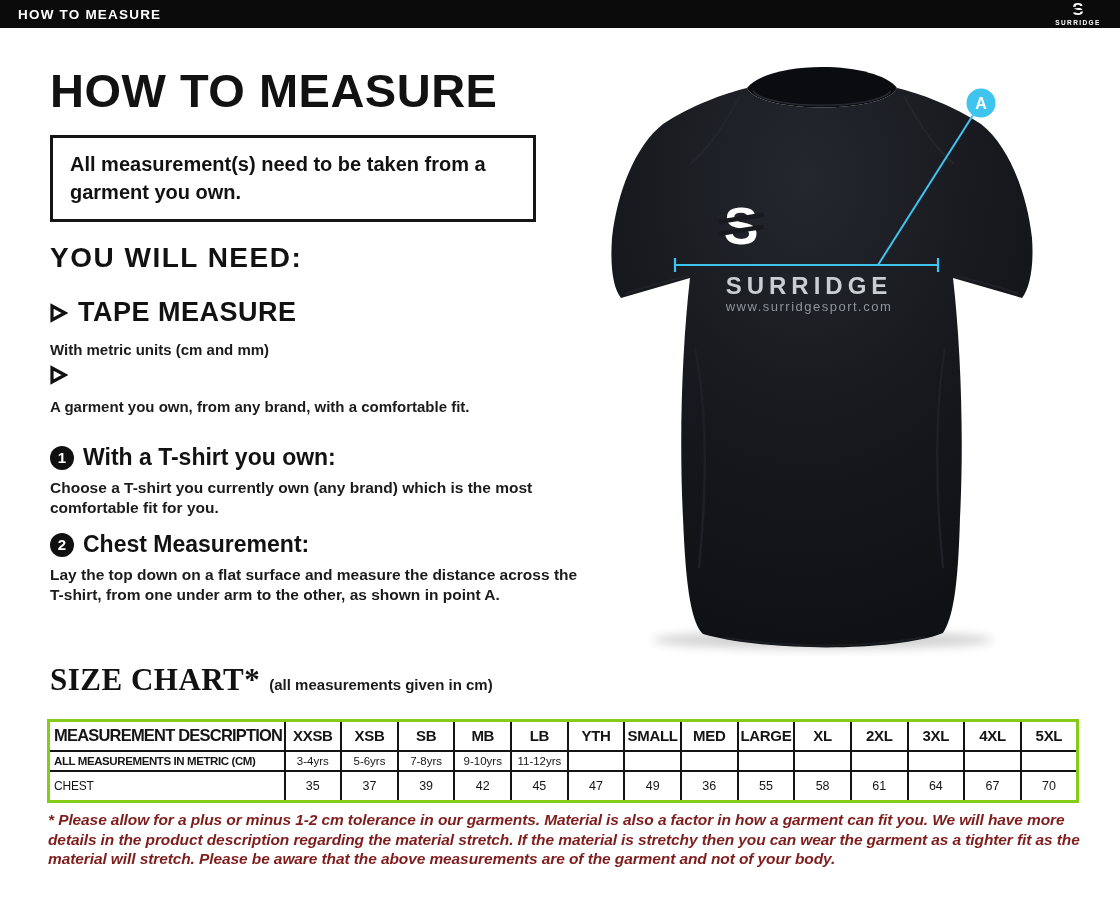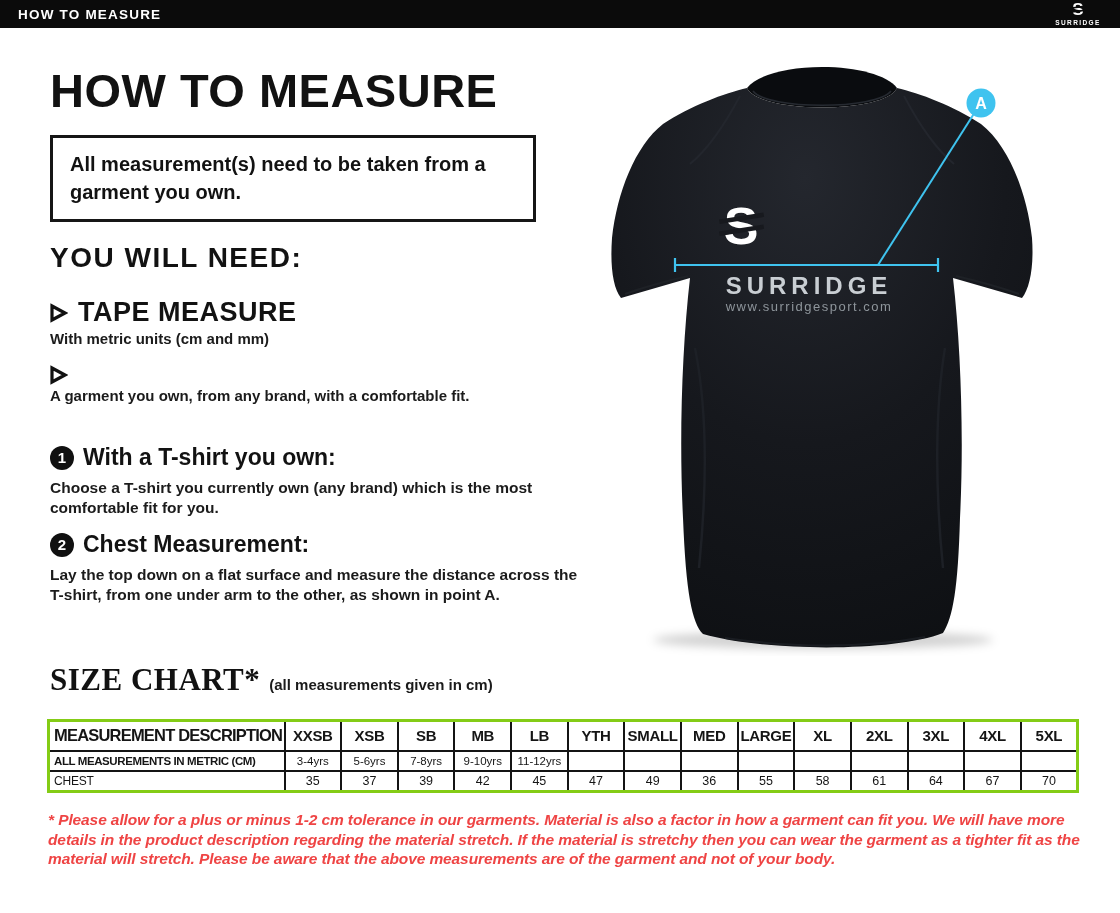--- a/index.html
+++ b/index.html
@@ -16,21 +16,21 @@
 
   
   .h1 { left:50px; top:63px; font-size:47px; font-weight:bold; letter-spacing:0.5px; color:#121212; }
   .notice-box { left:50px; top:135px; width:486px; border:3px solid #161616;
                 padding:12px 17px; font-size:20px; font-weight:bold; line-height:1.42; color:#121212; }
   .ywn-heading { left:50px; top:242px; font-size:28px; font-weight:bold; letter-spacing:1.5px; color:#121212; }
 
   .need-item { left:48px; width:560px; }
   .need-item .row { display:flex; align-items:center; gap:10px; }
   .need-label { font-size:27px; font-weight:bold; letter-spacing:0.5px; color:#121212; }
-  .need-desc  { font-size:15px; font-weight:bold; margin-top:2px; margin-left:2px; color:#1b1b1b; }
+  .need-desc  { font-size:15px; font-weight:bold; margin-top:13px; margin-left:2px; color:#1b1b1b; }
 
   .step { left:50px; width:545px; }
   .step .row { display:flex; align-items:center; gap:9px; }
   .step-badge { width:24px; height:24px; border-radius:50%; background:#101010; color:#fff;
                 font-size:15px; font-weight:bold; text-align:center; line-height:24px; flex:0 0 24px; }
   .step-title { font-size:23px; font-weight:bold; color:#121212; }
   .step-desc  { font-size:15.5px; font-weight:bold; line-height:1.32; margin-top:7px; color:#1b1b1b; }
 
   .sc-heading { left:50px; top:662px; display:flex; align-items:baseline; }
   .sc-main { font-size:31px; font-weight:bold; letter-spacing:0.5px; color:#121212;font-family:Liberation Serif, serif; }
@@ -39,25 +39,25 @@
   
   table.size-chart { position:absolute; left:47px; top:719px; width:1032px;
                      border-collapse:collapse; table-layout:fixed;
                      border:3px solid #84cc16; }
   .size-chart th, .size-chart td { border:2px solid #141414; text-align:center; overflow:hidden; white-space:nowrap; }
   .size-chart col.c-label { width:236px; }
   .size-chart th { height:30px; font-size:15px; font-weight:bold; letter-spacing:-0.3px; }
   .size-chart th.label-cell { font-size:16.5px; text-align:left; padding-left:4px; letter-spacing:-0.8px; }
   .size-chart tr.r-metric td { height:20px; font-size:11.5px; }
   .size-chart tr.r-metric td.label-cell { font-weight:bold; font-size:11.5px; text-align:left; padding-left:4px; letter-spacing:-0.4px; }
-  .size-chart tr.r-chest td { height:21px; font-size:12.5px; }
+  .size-chart tr.r-chest td { height:31px; font-size:12.5px; }
   .size-chart tr.r-chest td.label-cell { font-size:12px; text-align:left; padding-left:4px; letter-spacing:-0.2px; }
 
   .footnote { left:48px; top:810px; width:1040px; font-size:15.5px; font-weight:bold;
-              font-style:italic; line-height:1.26; letter-spacing:-0.1px; color:#ef4444; }
+              font-style:italic; line-height:1.26; letter-spacing:-0.1px; color:#7f1d1d; }
 
   
   .shirt-figure { left:595px; top:48px; width:480px; height:608px; }
 </style>
 </head>
 <body>
 
 <div class="topbar">
   <span class="topbar-title">HOW TO MEASURE</span>
   <div class="topbar-logo">

